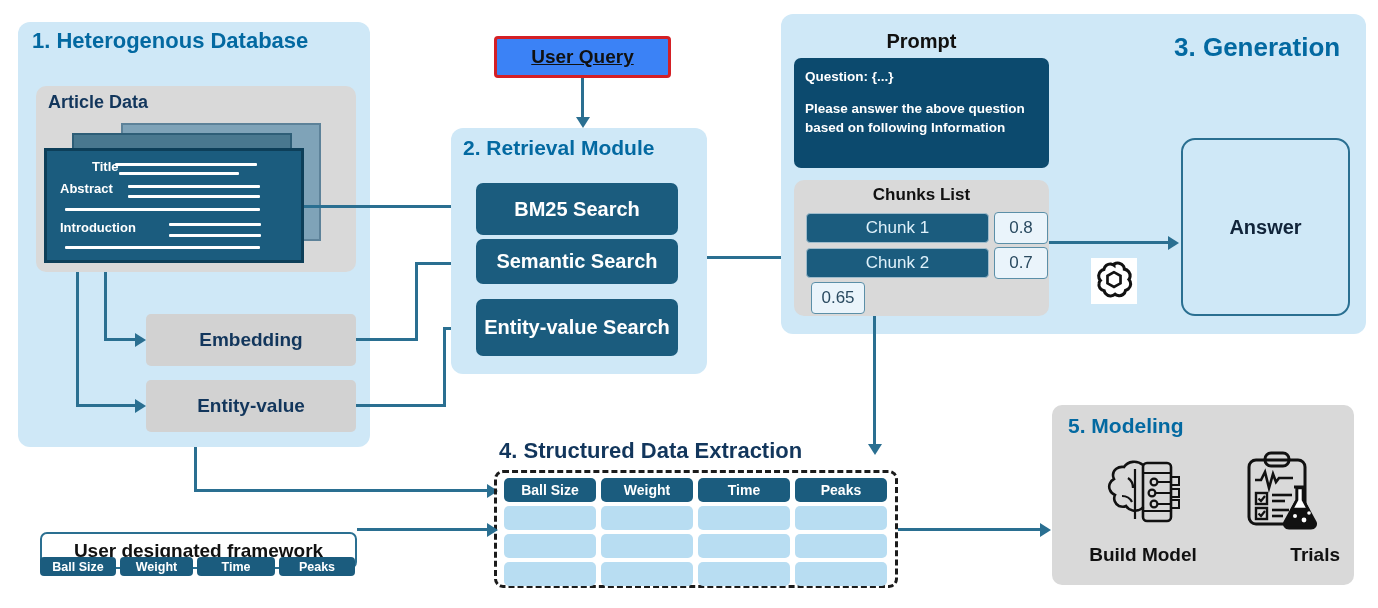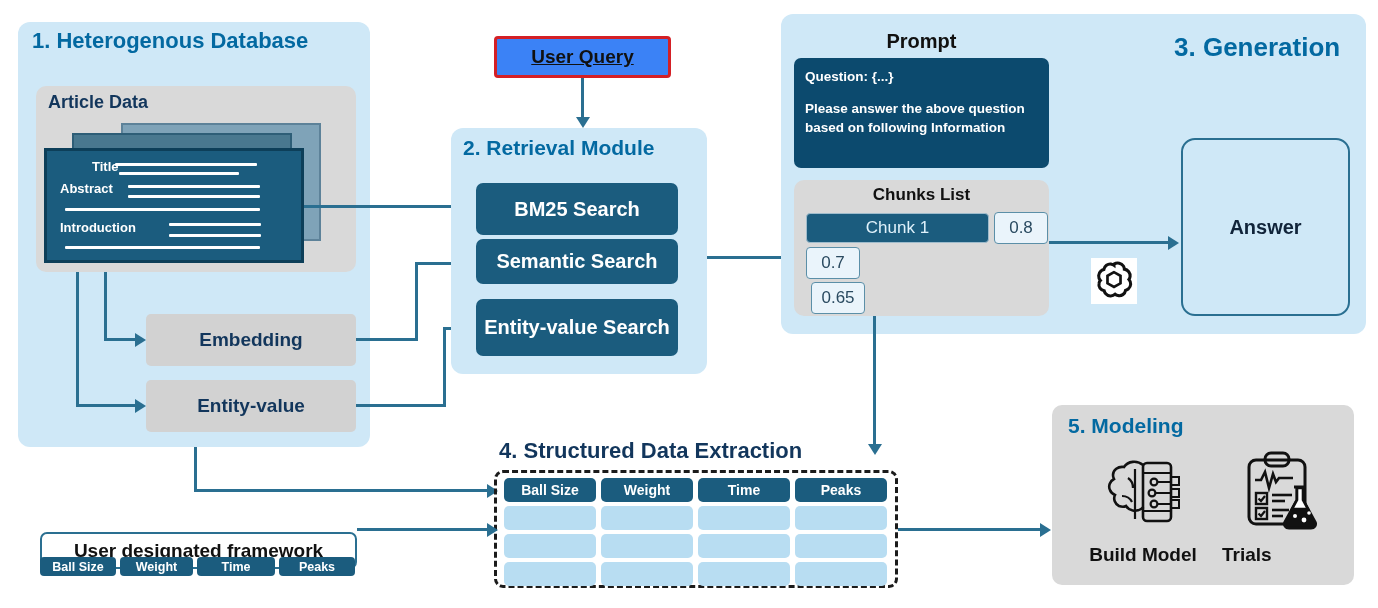--- a/index.html
+++ b/index.html
@@ -149,21 +149,22 @@
 </div>
 
 <div class="abs panel-gray" style="left:794px;top:180px;width:255px;height:136px;"></div>
 <div class="abs" style="left:794px;top:185px;width:255px;text-align:center;font-size:17px;font-weight:bold;color:#111;">Chunks List</div>
 
 <div class="abs chunkrow" style="left:806px;top:212px;">
   <div class="chunkbar ctr" style="width:181px;height:28px;">Chunk 1</div>
   <div class="chunkscore ctr" style="width:52px;height:30px;margin-left:5px;">0.8</div>
 </div>
 <div class="abs chunkrow" style="left:806px;top:247px;">
-  <div class="chunkscore ctr" style="width:52px;height:30px;">0.7</div>
+  <div class="chunkbar ctr" style="width:181px;height:28px;">Chunk 2</div>
+  <div class="chunkscore ctr" style="width:52px;height:30px;margin-left:5px;">0.7</div>
 </div>
 <div class="abs chunkrow" style="left:806px;top:282px;">
   <div class="chunkscore ctr" style="width:52px;height:30px;margin-left:5px;">0.65</div>
 </div>
 
 <div class="abs" style="left:1091px;top:258px;width:46px;height:46px;background:#ffffff;">
   <svg width="46" height="46" viewBox="0 0 24 24">
     <path fill="none" stroke="#111111" stroke-width="1.6" d="M12 3.2c1.7-1.1 3.9-.6 4.9 1 .3.5.5 1 .5 1.6 1.9.3 3.2 2 3 3.9-.1.6-.3 1.1-.6 1.5 1.3 1.4 1.2 3.6-.3 4.9-.4.4-.9.6-1.5.8-.3 1.9-2.1 3.1-3.9 2.7a3.6 3.6 0 0 1-1.5-.7c-1.4 1.3-3.6 1.2-4.9-.3a3.5 3.5 0 0 1-.8-1.5c-1.9-.3-3.1-2.1-2.7-3.9.1-.6.3-1.1.7-1.5-1.3-1.4-1.2-3.6.3-4.9.4-.4.9-.6 1.5-.8.3-1.8 2-3.1 3.9-2.8.5.1 1 .3 1.4.6z"></path>
     <path fill="none" stroke="#111111" stroke-width="1.4" d="M12 7.4 8.6 9.3v3.9L12 15.1l3.4-1.9V9.3z"></path>
   </svg>
@@ -252,13 +253,13 @@
     <path fill="#111" stroke="#111" stroke-width="3" stroke-linejoin="round" d="M60 38v12L48 72c-1.5 3 .6 6 4 6h22c3.4 0 5.5-3 4-6L66 50V38z"></path>
     <path fill="#fff" stroke="#111" stroke-width="2.6" d="M60 38v12l-5 9h16l-5-9V38z"></path>
     <line x1="57" y1="37" x2="69" y2="37" stroke="#111" stroke-width="3"></line>
     <circle cx="58" cy="66" r="2" fill="#fff"></circle>
     <circle cx="67" cy="70" r="2.4" fill="#fff"></circle>
     <circle cx="72" cy="63" r="1.8" fill="#fff"></circle>
   </svg>
 </div>
 
 <div class="abs modlbl" style="left:1073px;top:544px;width:140px;text-align:center;">Build Model</div>
-<div class="abs modlbl" style="left:1222px;top:544px;width:118px;text-align:left;">Trials</div>
+<div class="abs modlbl" style="left:1222px;top:544px;width:118px;text-align:right;">Trials</div>
 
 </body></html>

